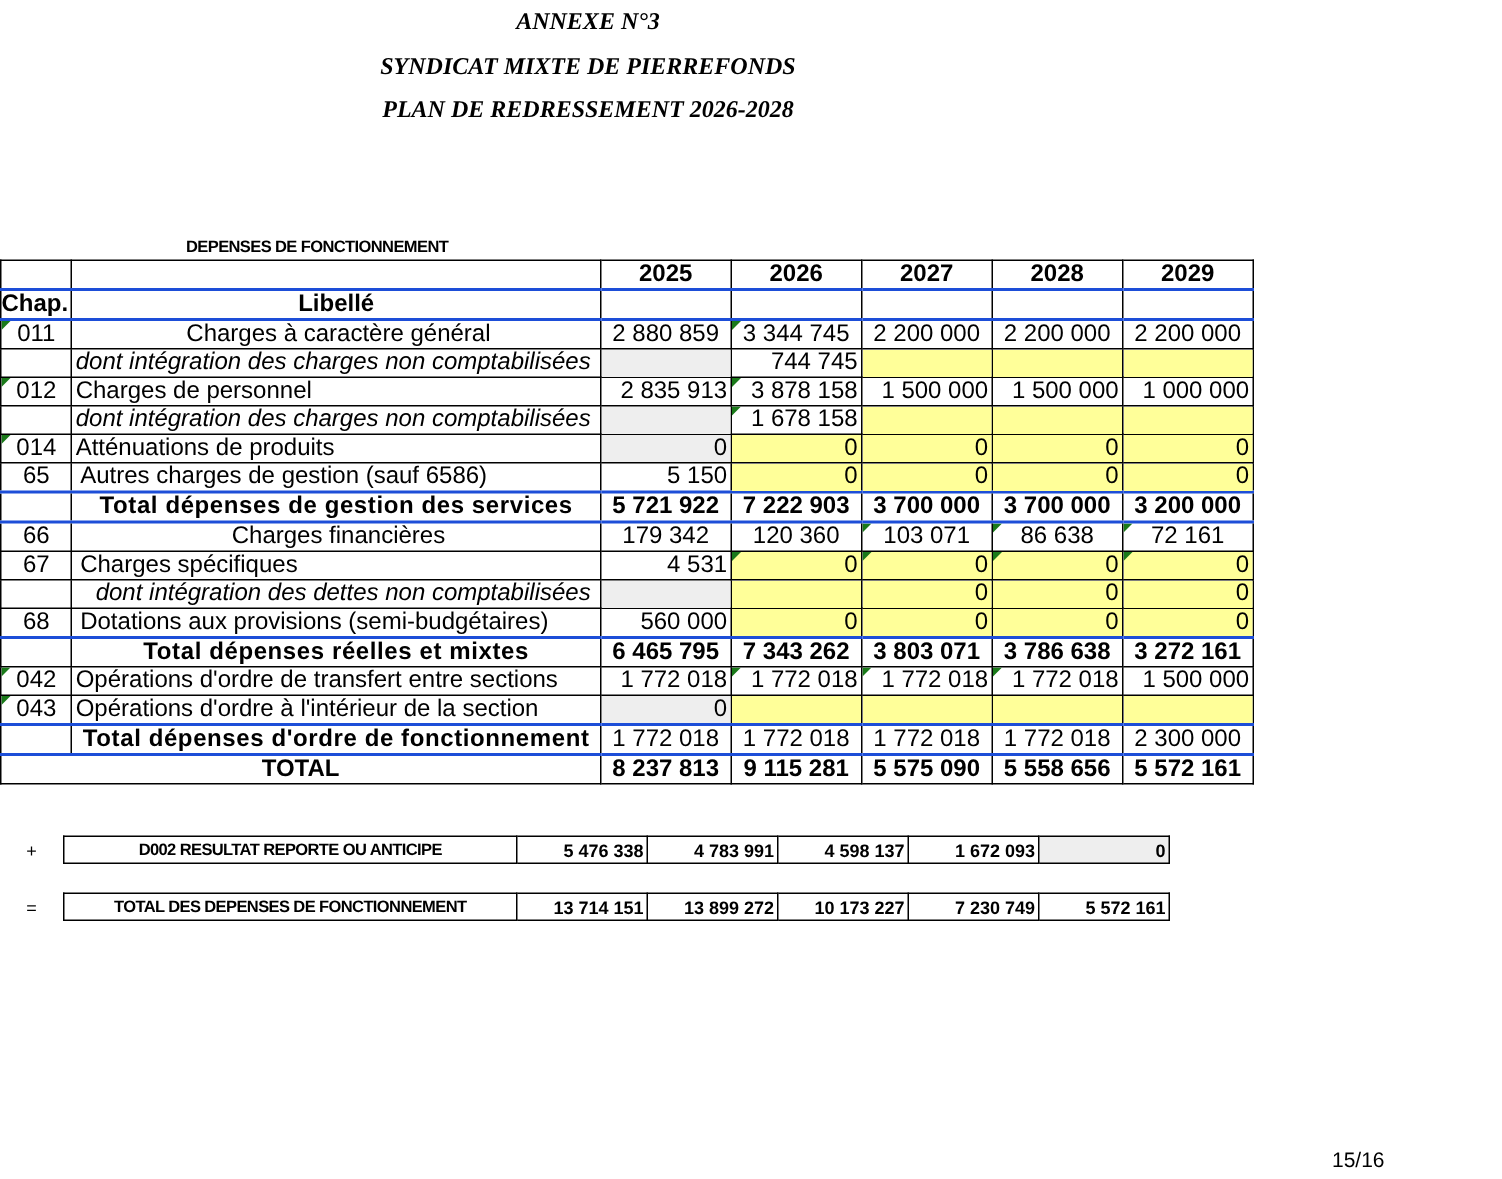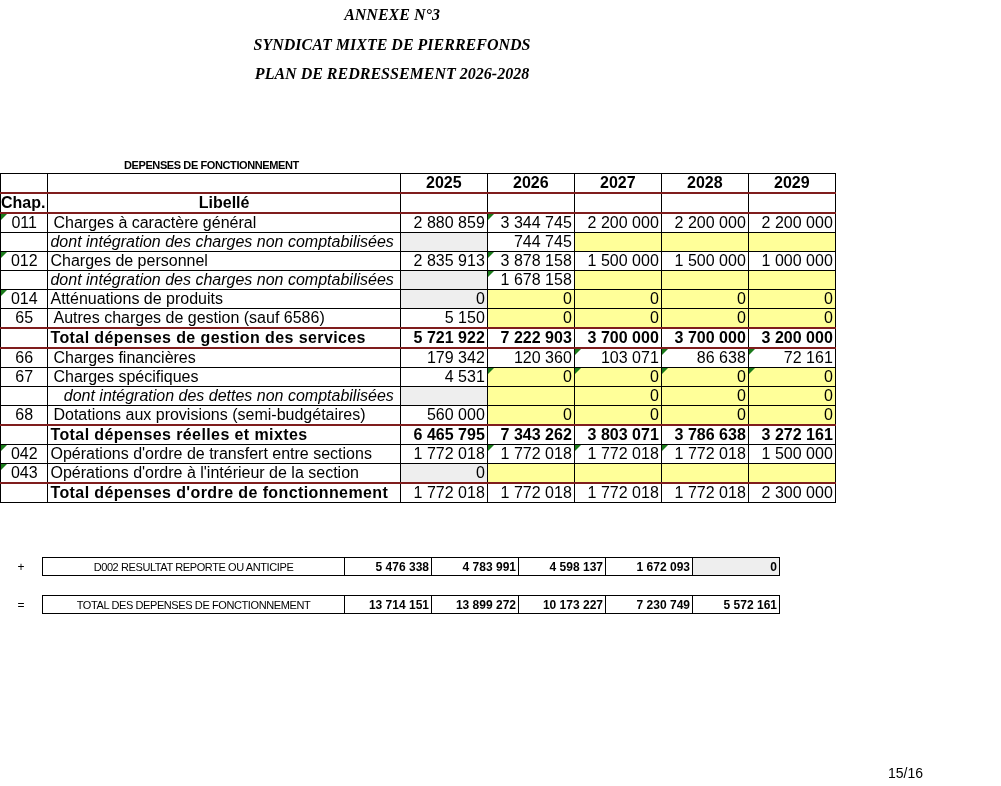--- a/index.html
+++ b/index.html
@@ -5,40 +5,40 @@
   html, body { margin: 0; padding: 0; background: #ffffff; }
   body { width: 1001px; height: 786px; position: relative; overflow: hidden; font-family: "Liberation Sans", sans-serif; color: #000; }
   .titles { position: absolute; left: 192px; width: 400px; text-align: center; font-family: "Liberation Serif", serif; font-weight: bold; font-size: 16px; font-style: italic; }
   .t1 { top: 6px; }
   .t2 { top: 36px; }
   .t3 { top: 65px; }
   .section-title { position: absolute; left: 124px; top: 159px; font-size: 11px; font-weight: bold; letter-spacing: -0.4px; }
 
   table.main { position: absolute; left: 0; top: 173px; border-collapse: collapse; font-size: 16px; table-layout: fixed; }
   table.main td { border: 1px solid #000; height: 17px; padding: 0 2px; white-space: nowrap; overflow: hidden; position: relative; }
-  table.main tr.thick-top td { border-top: 2px solid #7f1d1d; }
+  table.main tr.thick-top td { border-top: 2px solid #1d4ed8; text-align: center; }
   col.c-chap { width: 42px; }
   col.c-lib { width: 302px; }
   col.c-num { width: 87px; }
   .chap { text-align: center; }
   .num { text-align: right; }
   .hdr { text-align: center; font-weight: bold; }
   .bold { font-weight: bold; }
   .ital { }
   .sub { text-align: right; font-style: italic; padding-right: 6px !important; }
   .ind { padding-left: 5px !important; }
   .yellow { background: #ffff99; }
   .grey { background: #eeeeee; }
   .total-lbl { letter-spacing: 0.4px; }
   .flag::before { content: ""; position: absolute; left: 0; top: 0; width: 0; height: 0; border-top: 6px solid #1a7a1a; border-right: 6px solid transparent; }
 
   table.extra { position: absolute; left: 0; border-collapse: collapse; font-size: 12px; table-layout: fixed; }
   table.extra td { height: 17px; padding: 0 2px; white-space: nowrap; }
   table.extra td.b { border: 1px solid #000; }
-  table.extra .lbl { font-size: 11px; font-weight: normal; text-align: center; letter-spacing: -0.4px; }
+  table.extra .lbl { font-size: 11px; font-weight: bold; text-align: center; letter-spacing: -0.4px; }
   table.extra .sign { text-align: center; width: 38px; }
   .x1 { top: 557px; }
   .x2 { top: 595px; }
   .page-num { position: absolute; left: 888px; top: 765px; font-size: 14px; }
 </style>
 </head>
 <body>
 
 <div class="titles t1">ANNEXE N°3</div>
 <div class="titles t2">SYNDICAT MIXTE DE PIERREFONDS</div>
@@ -217,20 +217,28 @@
   <tr class="thick-top">
     <td></td>
     <td class="bold total-lbl">Total dépenses d'ordre de fonctionnement</td>
     <td class="num">1 772 018</td>
     <td class="num">1 772 018</td>
     <td class="num">1 772 018</td>
     <td class="num">1 772 018</td>
     <td class="num">2 300 000</td>
   </tr>
 
+  <tr class="thick-top">
+    <td colspan="2" class="hdr">TOTAL</td>
+    <td class="num bold">8 237 813</td>
+    <td class="num bold">9 115 281</td>
+    <td class="num bold">5 575 090</td>
+    <td class="num bold">5 558 656</td>
+    <td class="num bold">5 572 161</td>
+  </tr>
 </tbody>
   </table>
 
 <table class="extra x1">
   <colgroup>
       <col style="width:42px">
       <col style="width:302px">
       <col style="width:87px">
       <col style="width:87px">
       <col style="width:87px">

